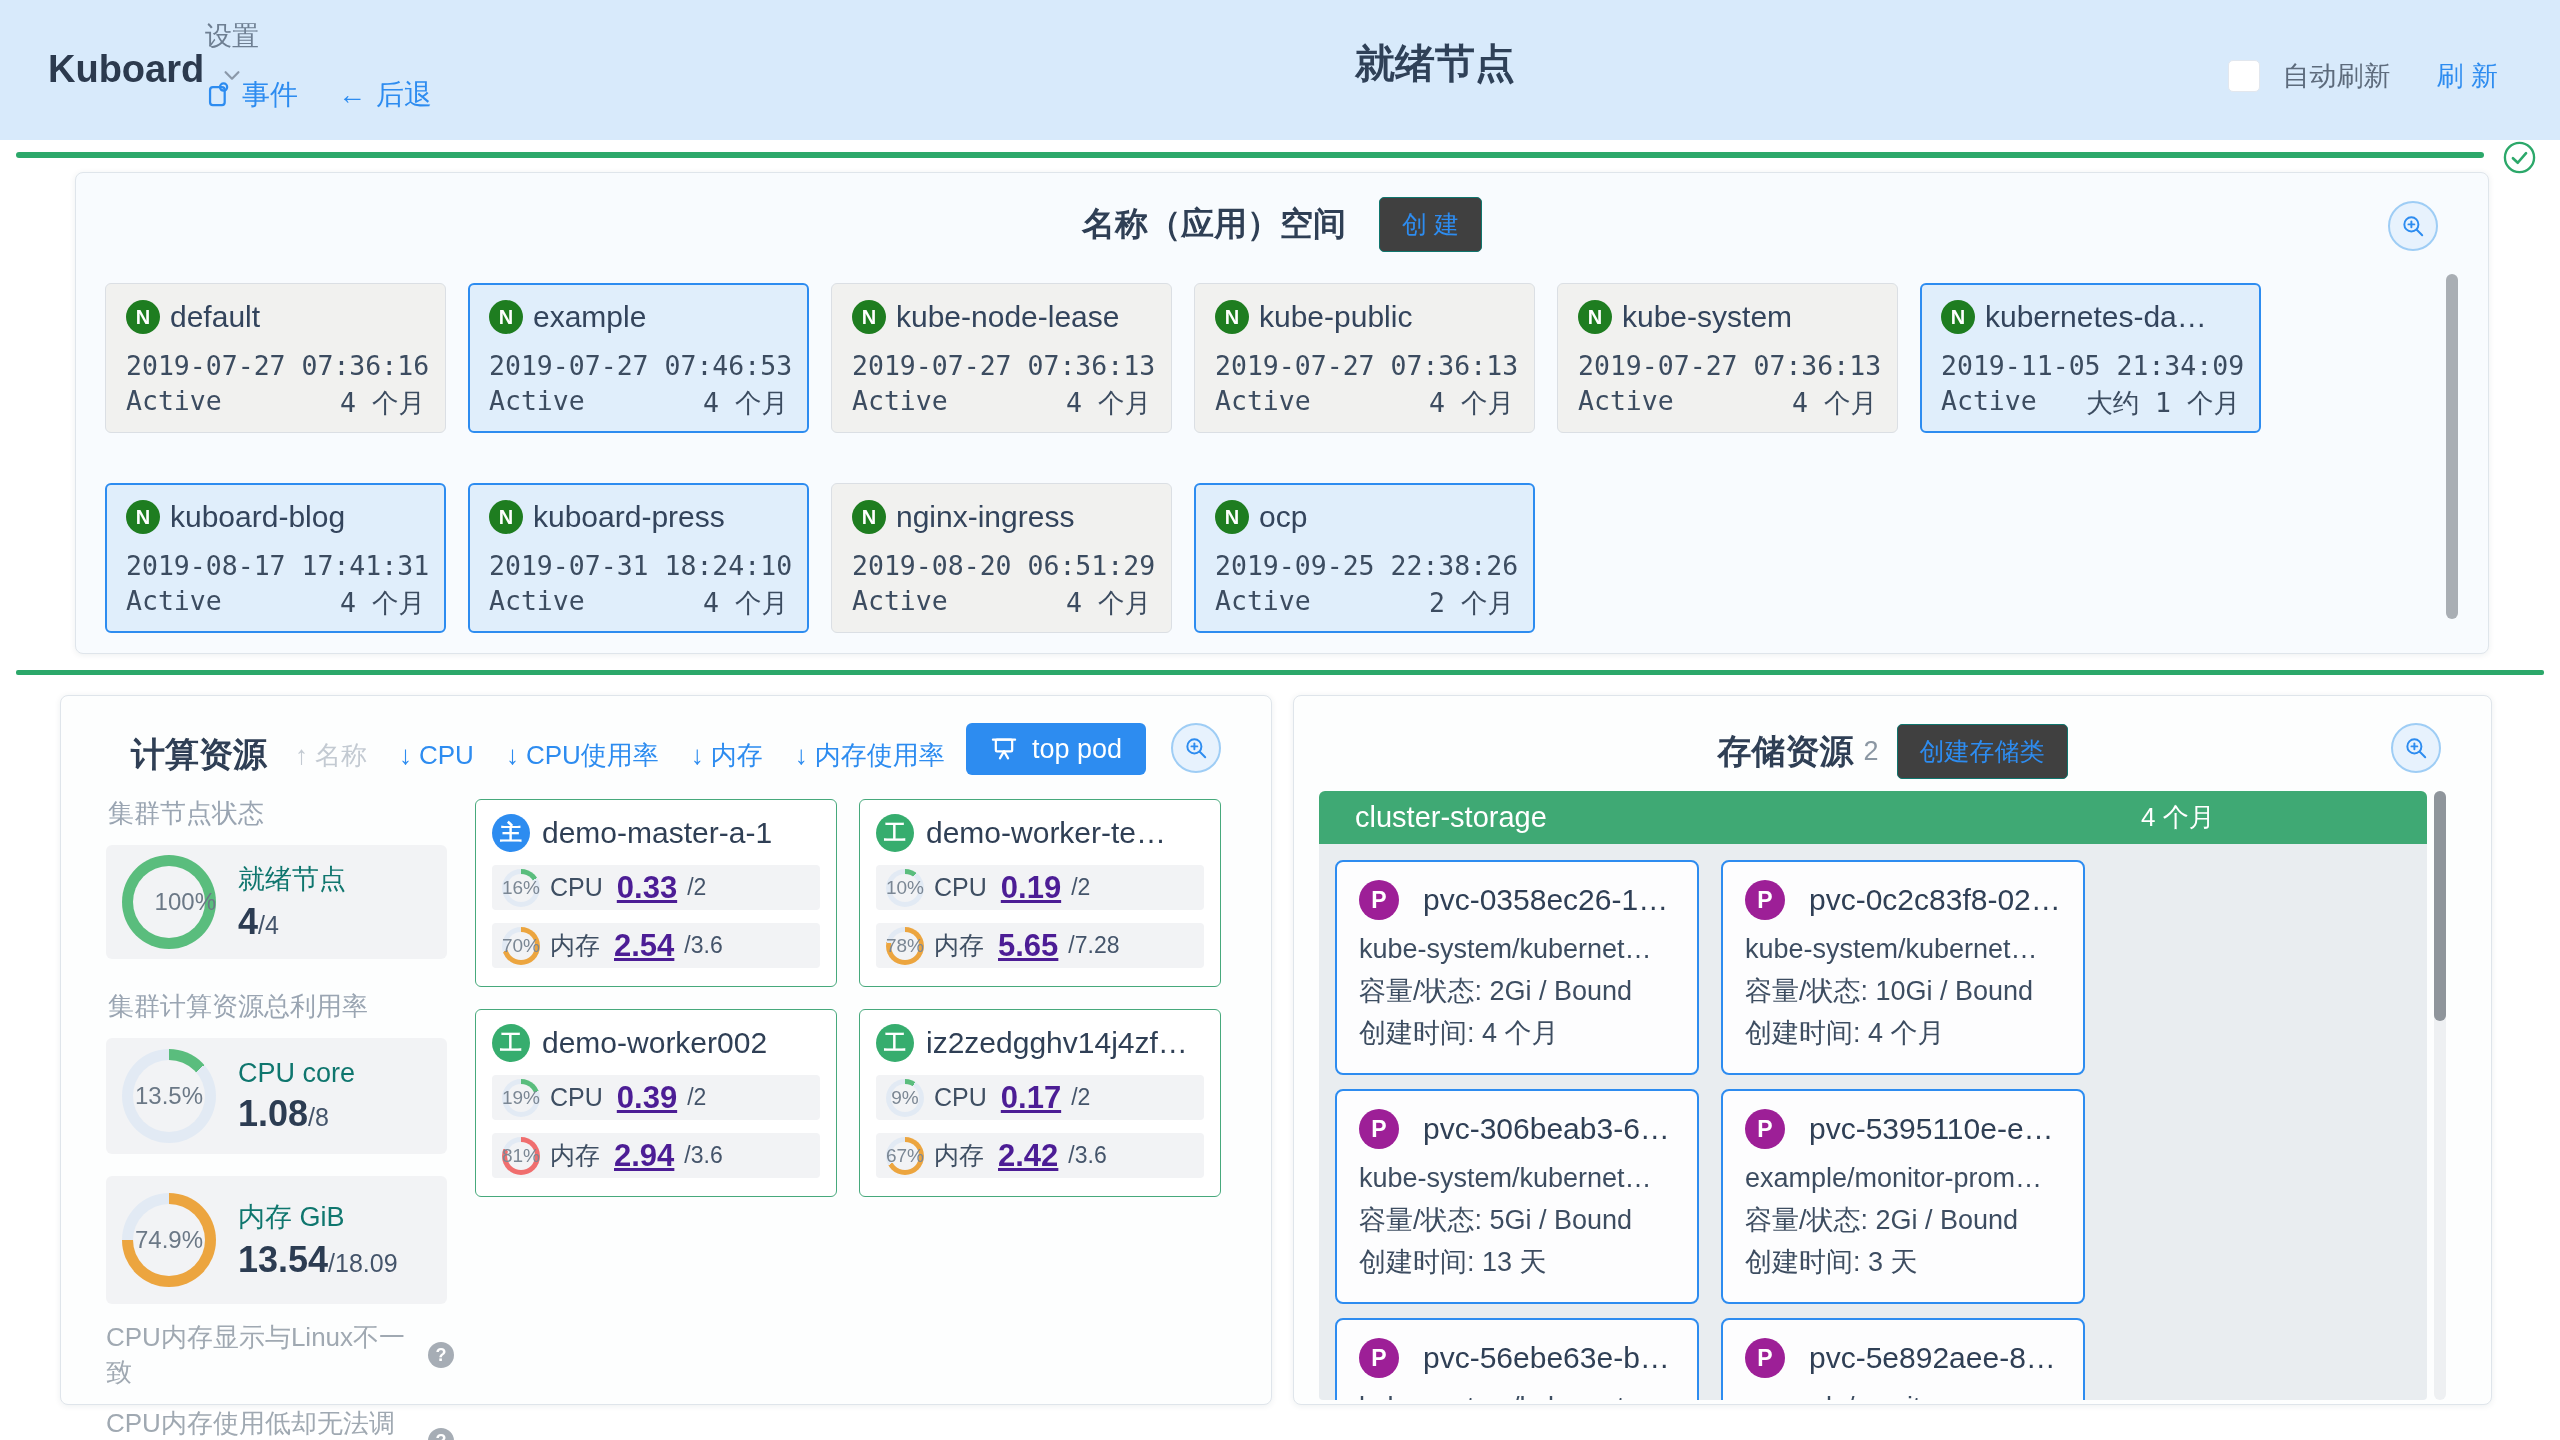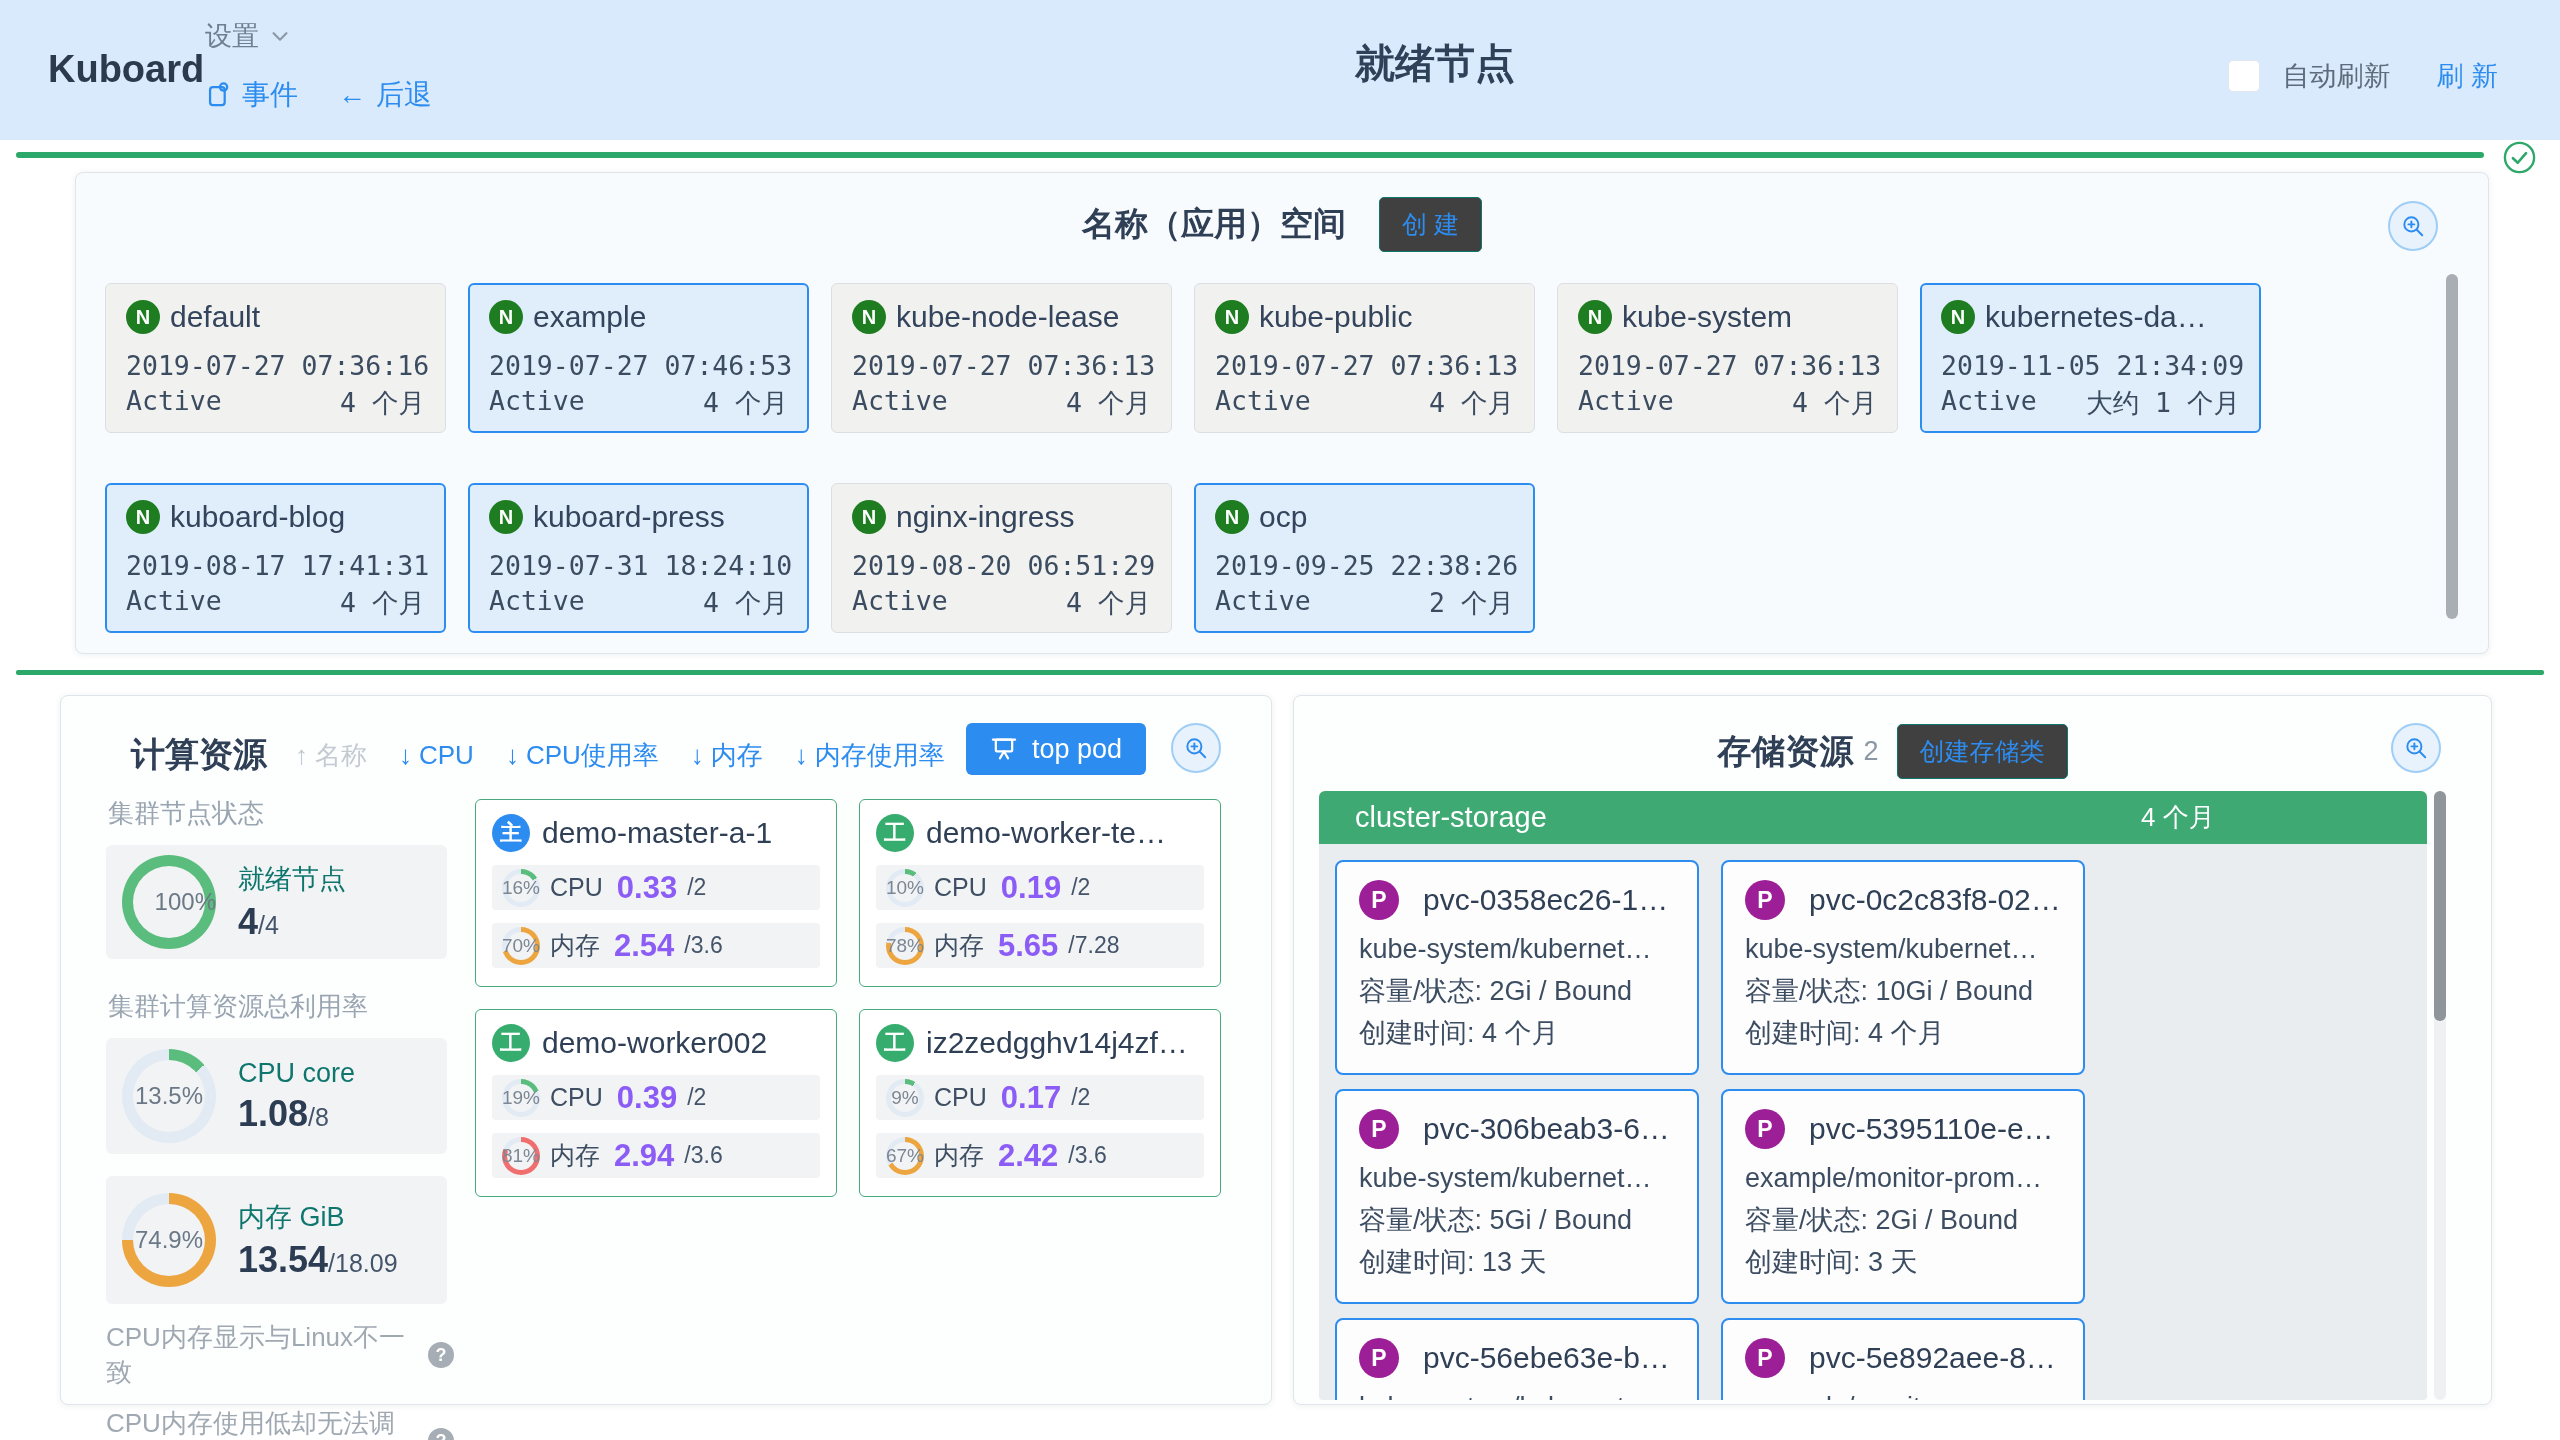--- a/index.html
+++ b/index.html
@@ -2,21 +2,21 @@
 <html><head>
 <meta charset="utf-8">
 <style>
   html,body{margin:0;padding:0;background:#fff;}
   .page{position:relative;width:2560px;height:1440px;overflow:hidden;background:#fff;
         font-family:"Liberation Sans","DejaVu Sans",sans-serif;color:#2f3f55;}
   
   .header{position:absolute;left:0;top:0;width:2560px;height:140px;background:#d8eafb;}
   .logo{position:absolute;left:48px;top:48px;font-size:38px;font-weight:700;color:#2c3a4e;}
   .settings{position:absolute;left:205px;top:18px;display:flex;align-items:center;gap:10px;
-            font-size:27px;color:#6e7f92;cursor:pointer;}
+            font-size:27px;color:#6e7f92;cursor:pointer;flex-direction:column;}
   .links{position:absolute;left:205px;top:76px;display:flex;gap:40px;
          font-size:28px;color:#2d8cf0;}
   .link{display:flex;align-items:center;gap:10px;cursor:pointer;}
   .page-title{position:absolute;left:1355px;top:36px;font-size:40px;font-weight:600;color:#2f4158;}
   .hdr-right{position:absolute;right:62px;top:58px;display:flex;align-items:center;font-size:27px;}
   .checkbox{width:30px;height:30px;background:#fff;border:1px solid #e2e7ee;border-radius:5px;}
   .auto-label{color:#5d6b7c;margin-left:22px;}
   .refresh-link{color:#2d8cf0;margin-left:46px;cursor:pointer;}
   .progress-line{position:absolute;left:16px;top:152px;width:2468px;height:6px;border-radius:3px;background:#2ca86a;}
   .check-badge{position:absolute;left:2502px;top:140px;width:35px;height:35px;}
@@ -74,21 +74,21 @@
              box-sizing:border-box;cursor:pointer;}
   .node-head{display:flex;align-items:center;gap:12px;}
   .node-badge{width:38px;height:38px;font-size:22px;}
   .node-name{font-size:30px;color:#2f3f55;white-space:nowrap;overflow:hidden;}
   .node-row{display:flex;align-items:center;height:45px;background:#f2f3f5;border-radius:4px;
             margin-top:13px;padding:0 10px;gap:10px;}
   .mini-ring{width:38px;height:38px;}
   .mini-ring .hole{inset:5px;}
   .mini-ring .ring-label{font-size:19px;color:#7b8794;}
   .node-row .lbl{font-size:25px;color:#3f4f63;white-space:nowrap;}
-  .node-row .val{font-size:31px;font-weight:700;color:#8b5cf6;margin-left:4px;}
+  .node-row .val{font-size:31px;font-weight:700;color:#4c1d95;margin-left:4px;text-decoration:underline;}
   .node-row .tot{font-size:23px;color:#44546a;}
   
   .storage-panel{left:1293px;top:695px;width:1199px;height:710px;background:#fdfefe;overflow:hidden;}
   .st-count{font-size:27px;color:#8b97a3;margin-left:-8px;}
   .sc-bar{position:absolute;left:25px;top:95px;width:1108px;height:53px;background:#3fa974;
           border-radius:6px 6px 0 0;display:flex;align-items:center;color:#fff;}
   .sc-name{font-size:29px;margin-left:36px;}
   .sc-age{position:absolute;left:822px;font-size:26px;}
   .sc-body{position:absolute;left:25px;top:148px;width:1108px;height:556px;background:#e9edf0;border-radius:0 0 4px 4px;overflow:hidden;}
   .pvc-grid{position:absolute;left:16px;top:16px;display:grid;grid-template-columns:repeat(2,364px);

